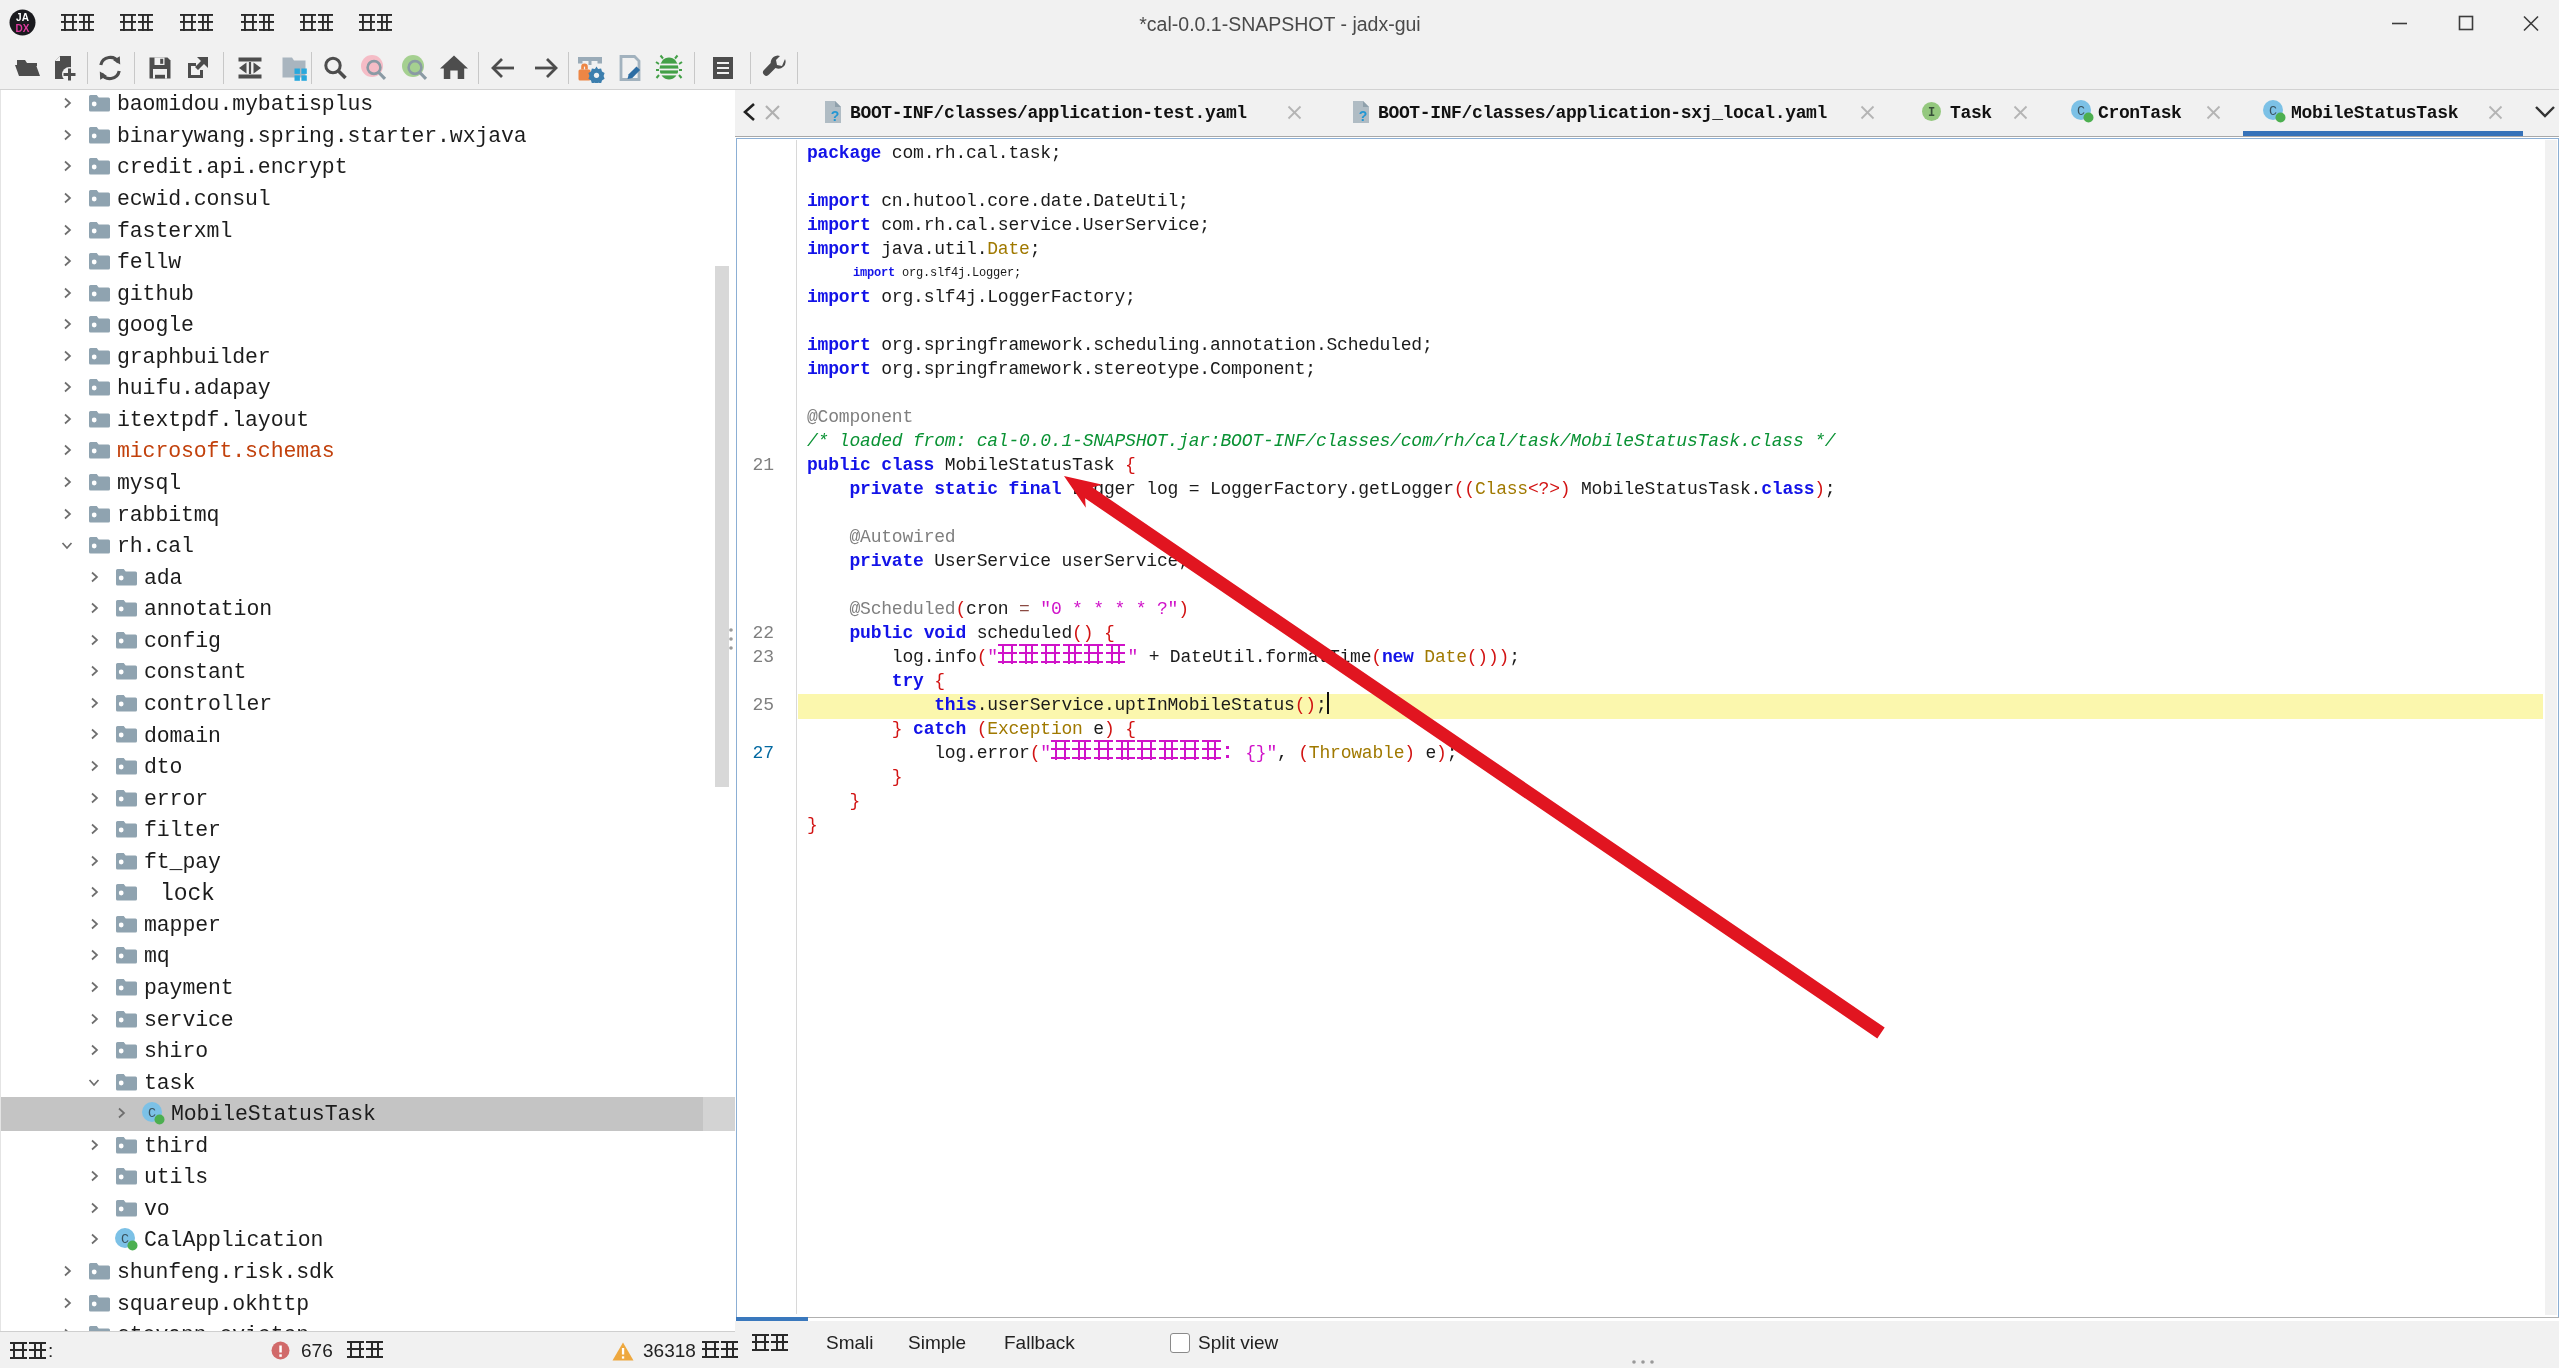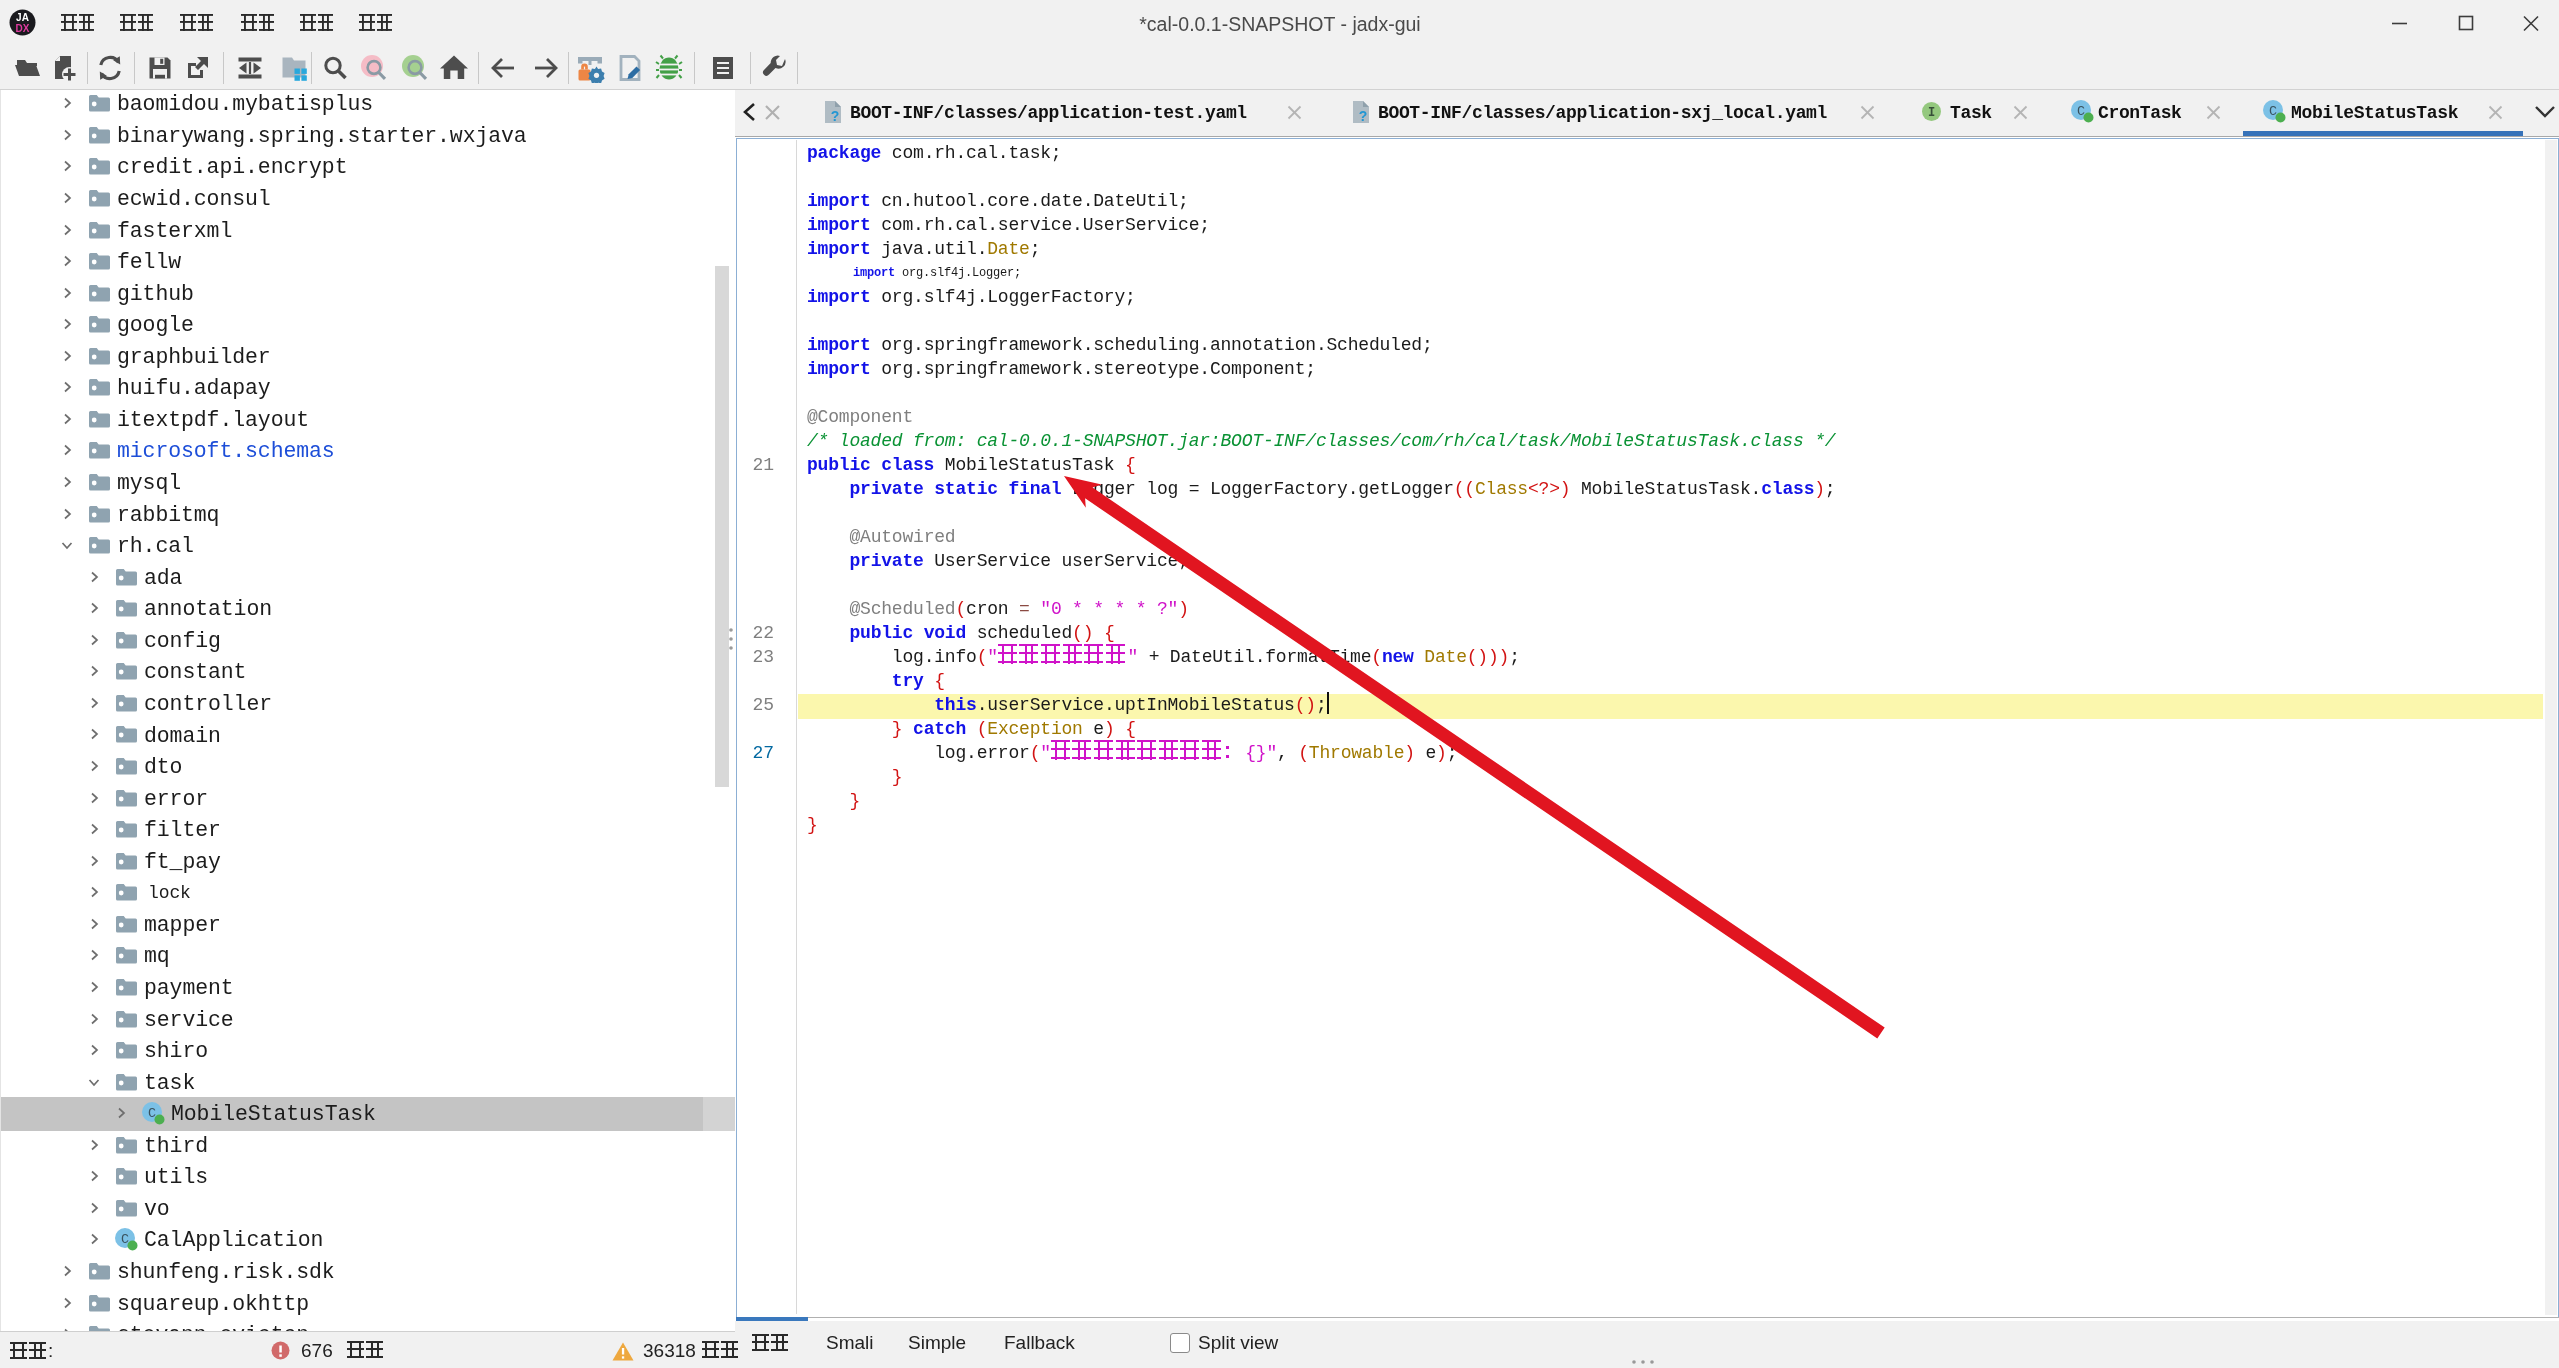--- a/index.html
+++ b/index.html
@@ -247,21 +247,21 @@
         <circle cx="6.2" cy="11" r="2.4" fill="#fff"></circle>
       </svg>
       <div class="abs" style="left:117px;top:315.9px;height:26px;line-height:26px;font-size:21.5px;letter-spacing:-0.1px;color:#1c1c1c;"><span class="mono pre">itextpdf.layout</span></div>
       <svg class="abs" style="left:59px;top:352.43999999999994px;" width="16" height="16">
         <path d="M6 3.5 L11 8 L6 12.5" fill="none" stroke="#6e6e6e" stroke-width="1.7"></path>
       </svg>
       <svg class="abs" style="left:88px;top:350.43999999999994px;" width="24" height="20">
         <path d="M1 3.5 a1.5 1.5 0 0 1 1.5 -1.5 h6.2 l2 2.6 h9.8 a1.5 1.5 0 0 1 1.5 1.5 v11 a1.5 1.5 0 0 1 -1.5 1.5 h-18 a1.5 1.5 0 0 1 -1.5 -1.5 z" fill="#8fa3b0"></path>
         <circle cx="6.2" cy="11" r="2.4" fill="#fff"></circle>
       </svg>
-      <div class="abs" style="left:117px;top:347.4px;height:26px;line-height:26px;font-size:21.5px;letter-spacing:-0.1px;color:#1d4ed8;"><span class="mono pre">microsoft.schemas</span></div>
+      <div class="abs" style="left:117px;top:347.4px;height:26px;line-height:26px;font-size:21.5px;letter-spacing:-0.1px;color:#c2410c;"><span class="mono pre">microsoft.schemas</span></div>
       <svg class="abs" style="left:59px;top:383.99999999999994px;" width="16" height="16">
         <path d="M6 3.5 L11 8 L6 12.5" fill="none" stroke="#6e6e6e" stroke-width="1.7"></path>
       </svg>
       <svg class="abs" style="left:88px;top:381.99999999999994px;" width="24" height="20">
         <path d="M1 3.5 a1.5 1.5 0 0 1 1.5 -1.5 h6.2 l2 2.6 h9.8 a1.5 1.5 0 0 1 1.5 1.5 v11 a1.5 1.5 0 0 1 -1.5 1.5 h-18 a1.5 1.5 0 0 1 -1.5 -1.5 z" fill="#8fa3b0"></path>
         <circle cx="6.2" cy="11" r="2.4" fill="#fff"></circle>
       </svg>
       <div class="abs" style="left:117px;top:379.0px;height:26px;line-height:26px;font-size:21.5px;letter-spacing:-0.1px;color:#1c1c1c;"><span class="mono pre">mysql</span></div>
       <svg class="abs" style="left:59px;top:415.55999999999995px;" width="16" height="16">
         <path d="M6 3.5 L11 8 L6 12.5" fill="none" stroke="#6e6e6e" stroke-width="1.7"></path>
@@ -359,21 +359,21 @@
         <circle cx="6.2" cy="11" r="2.4" fill="#fff"></circle>
       </svg>
       <div class="abs" style="left:144px;top:757.7px;height:26px;line-height:26px;font-size:21.5px;letter-spacing:-0.1px;color:#1c1c1c;"><span class="mono pre">ft_pay</span></div>
       <svg class="abs" style="left:86px;top:794.28px;" width="16" height="16">
         <path d="M6 3.5 L11 8 L6 12.5" fill="none" stroke="#6e6e6e" stroke-width="1.7"></path>
       </svg>
       <svg class="abs" style="left:115px;top:792.28px;" width="24" height="20">
         <path d="M1 3.5 a1.5 1.5 0 0 1 1.5 -1.5 h6.2 l2 2.6 h9.8 a1.5 1.5 0 0 1 1.5 1.5 v11 a1.5 1.5 0 0 1 -1.5 1.5 h-18 a1.5 1.5 0 0 1 -1.5 -1.5 z" fill="#8fa3b0"></path>
         <circle cx="6.2" cy="11" r="2.4" fill="#fff"></circle>
       </svg>
-      <div class="abs" style="left:148px;top:789.3px;height:26px;line-height:26px;font-size:18px;letter-spacing:-0.1px;color:#1c1c1c;"><span class="mono pre">lock</span></div>
+      <div class="abs" style="left:160px;top:789.3px;height:26px;line-height:26px;font-size:23px;letter-spacing:-0.1px;color:#1c1c1c;"><span class="mono pre">lock</span></div>
       <svg class="abs" style="left:86px;top:825.8399999999999px;" width="16" height="16">
         <path d="M6 3.5 L11 8 L6 12.5" fill="none" stroke="#6e6e6e" stroke-width="1.7"></path>
       </svg>
       <svg class="abs" style="left:115px;top:823.8399999999999px;" width="24" height="20">
         <path d="M1 3.5 a1.5 1.5 0 0 1 1.5 -1.5 h6.2 l2 2.6 h9.8 a1.5 1.5 0 0 1 1.5 1.5 v11 a1.5 1.5 0 0 1 -1.5 1.5 h-18 a1.5 1.5 0 0 1 -1.5 -1.5 z" fill="#8fa3b0"></path>
         <circle cx="6.2" cy="11" r="2.4" fill="#fff"></circle>
       </svg>
       <div class="abs" style="left:144px;top:820.8px;height:26px;line-height:26px;font-size:21.5px;letter-spacing:-0.1px;color:#1c1c1c;"><span class="mono pre">mapper</span></div>
       <svg class="abs" style="left:86px;top:857.4px;" width="16" height="16">
         <path d="M6 3.5 L11 8 L6 12.5" fill="none" stroke="#6e6e6e" stroke-width="1.7"></path>

